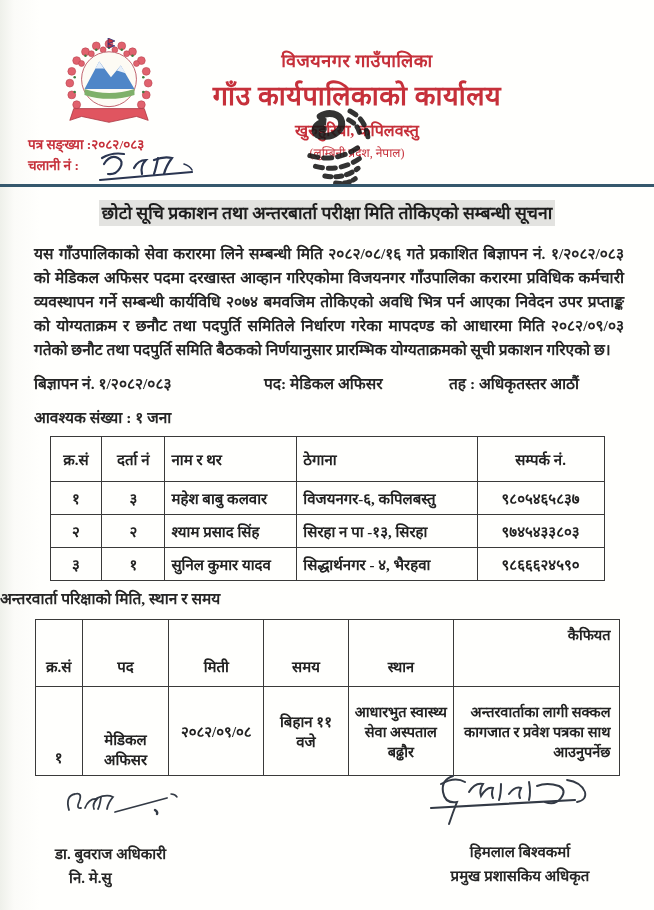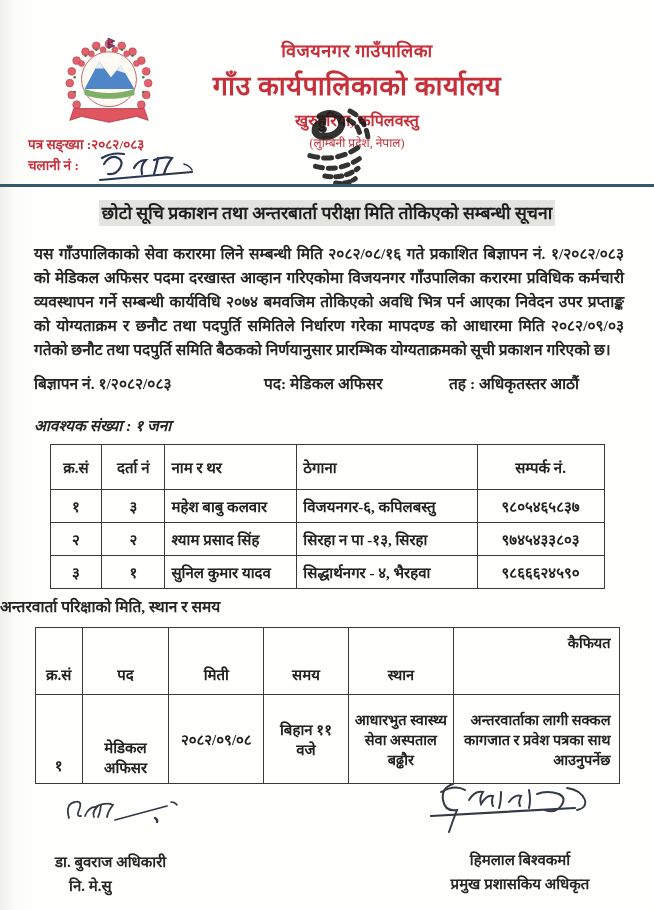--- a/index.html
+++ b/index.html
@@ -12,41 +12,41 @@
     position:relative;
     width:654px;height:910px;
     margin:0 auto;
     background:linear-gradient(90deg,#eef0ea 0px,#fbfbf8 14px,#fffffd 40px);
     overflow:hidden;
     color:#222;
   }
   
   .header{position:relative;height:186px;}
   .logo{position:absolute;left:60px;top:38px;width:98px;height:102px;}
-  .head-center{position:absolute;left:120px;right:60px;top:38px;text-align:center;}
+  .head-center{position:absolute;left:120px;right:60px;top:48px;text-align:center;}
   .muni-name{color:#c6303a;font-size:18px;font-weight:bold;letter-spacing:.5px;}
   .office-name{color:#c6303a;font-size:27px;font-weight:bold;margin-top:4px;letter-spacing:.5px;}
   .addr{color:#c6303a;font-size:16px;font-weight:bold;margin-top:6px;}
   .prov{color:#c6303a;font-size:12px;margin-top:3px;}
   .ref-block{position:absolute;left:28px;top:134px;color:#c6303a;font-size:13.5px;font-weight:bold;line-height:21px;}
   .chalani-hand{position:absolute;left:96px;top:146px;width:110px;height:42px;}
   .stamp{position:absolute;left:268px;top:96px;width:130px;height:100px;opacity:.88;}
   .rule{position:absolute;left:0;right:0;top:184px;height:3px;background:#35586d;}
   
   .title-wrap{text-align:center;margin:14px 24px 0;}
   .doc-title{display:inline;background:#e3e3e0;box-shadow:0 0 0 3px #e3e3e0;color:#1d1d1d;font-size:17.5px;font-weight:bold;line-height:26px;}
   .body-par{
     margin:16px 30px 0 34px;
     font-size:15.5px;line-height:24px;
     text-align:justify;color:#262626;font-weight:bold;
   }
   .advert-line{margin:10px 30px 0 34px;font-size:15.5px;font-weight:bold;color:#262626;display:flex;}
   .advert-line .seg1{width:230px;}
   .advert-line .seg2{width:185px;}
-  .required-line{margin:20px 30px 0 34px;font-size:15.5px;font-weight:bold;color:#262626;font-style:italic;}
+  .required-line{margin:12px 30px 0 34px;font-size:15.5px;font-weight:bold;color:#262626;}
   
   table{border-collapse:collapse;font-size:15px;color:#222;}
   td,th{border:1.5px solid #3a3a3a;padding:2px 6px;font-weight:bold;}
   .t1{margin:8px auto 0;width:555px;}
   .t1 th{height:40px;}
   .t1 td{height:28px;}
   .t1 .c-sn{width:44px;text-align:center;}
   .t1 .c-reg{width:62px;text-align:center;}
   .t1 .c-name{width:150px;text-align:left;}
   .t1 .c-addr{width:205px;text-align:left;}

